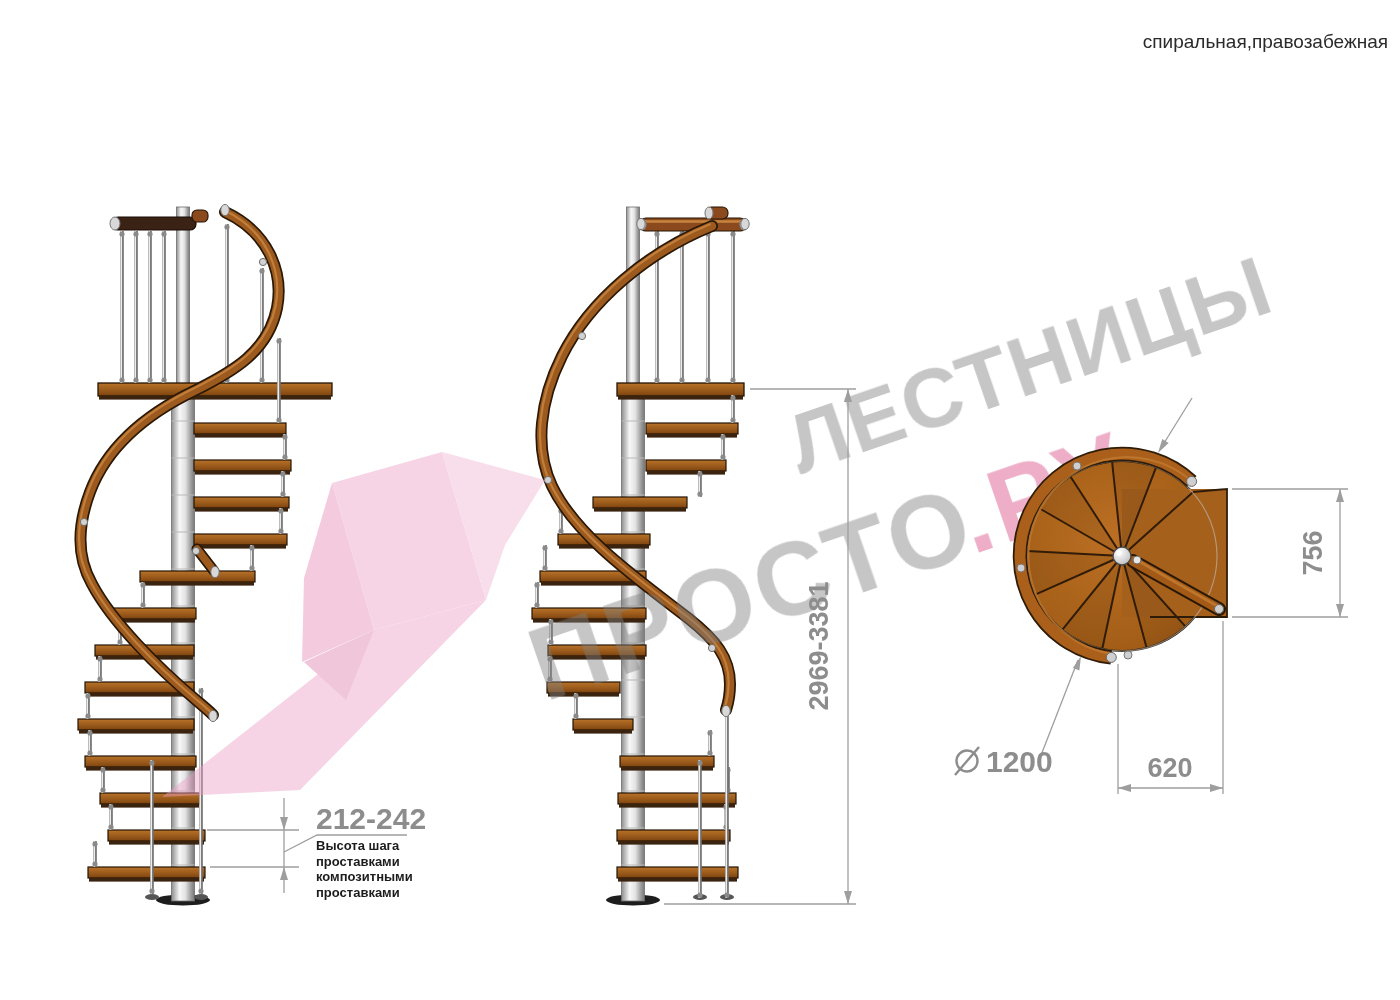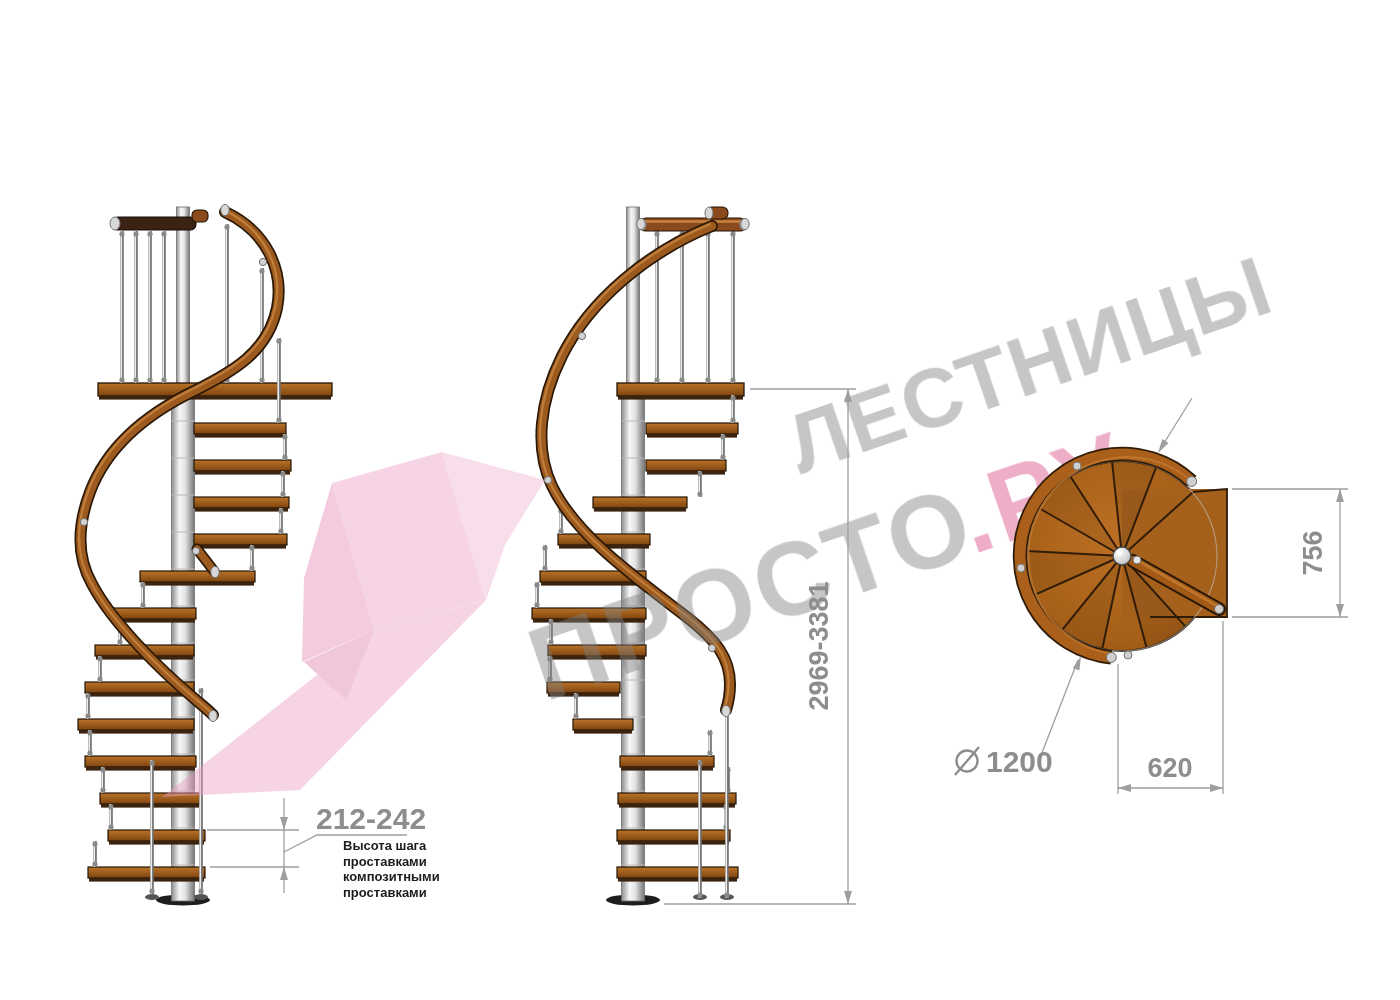--- a/index.html
+++ b/index.html
@@ -2,21 +2,21 @@
 <html><head>
 <meta charset="utf-8">
 <style>
   html,body{margin:0;padding:0;background:#fff;}
   #stage{position:relative;width:1400px;height:1000px;background:#ffffff;overflow:hidden;
          font-family:"Liberation Sans","DejaVu Sans",sans-serif;}
   #drawing{position:absolute;left:0;top:0;}
   #title-block{position:absolute;top:28px;right:12px;text-align:right;
     font-size:19px;line-height:27px;color:#2b2b2b;font-weight:500;}
   #note-block{position:absolute;left:316px;top:838px;font-size:13px;line-height:15.5px;
-    color:#1c1c1c;font-weight:700;margin-left:27px;}
+    color:#1c1c1c;font-weight:700;}
   .wm-text{font-weight:bold;}
 </style>
 </head>
 <body>
 
 <div id="stage">
 
 <svg id="drawing" width="1400" height="1000" viewBox="0 0 1400 1000">
   <defs>
     <linearGradient id="pg" x1="0" y1="0" x2="1" y2="0">
@@ -411,20 +411,21 @@
   <g font-weight="bold" fill="#8d8d8d" stroke="none" font-family="Liberation Sans, DejaVu Sans, sans-serif">
     <text x="316" y="829" font-size="30">212-242</text>
     <text transform="translate(828,646) rotate(-90)" text-anchor="middle" font-size="27">2969-3381</text>
     <text transform="translate(1322,553) rotate(-90)" text-anchor="middle" font-size="27">756</text>
     <text x="1170" y="777" text-anchor="middle" font-size="27">620</text>
     <text x="986" y="772" font-size="30">1200</text>
   </g>
 </svg>
 
 <div id="title-block">
+  <div>спиральная,правозабежная</div>
 </div>
 
 <div id="note-block">
   <div>Высота шага</div>
   <div>проставками</div>
   <div>композитными</div>
   <div>проставками</div>
 </div>
 
 </div>

